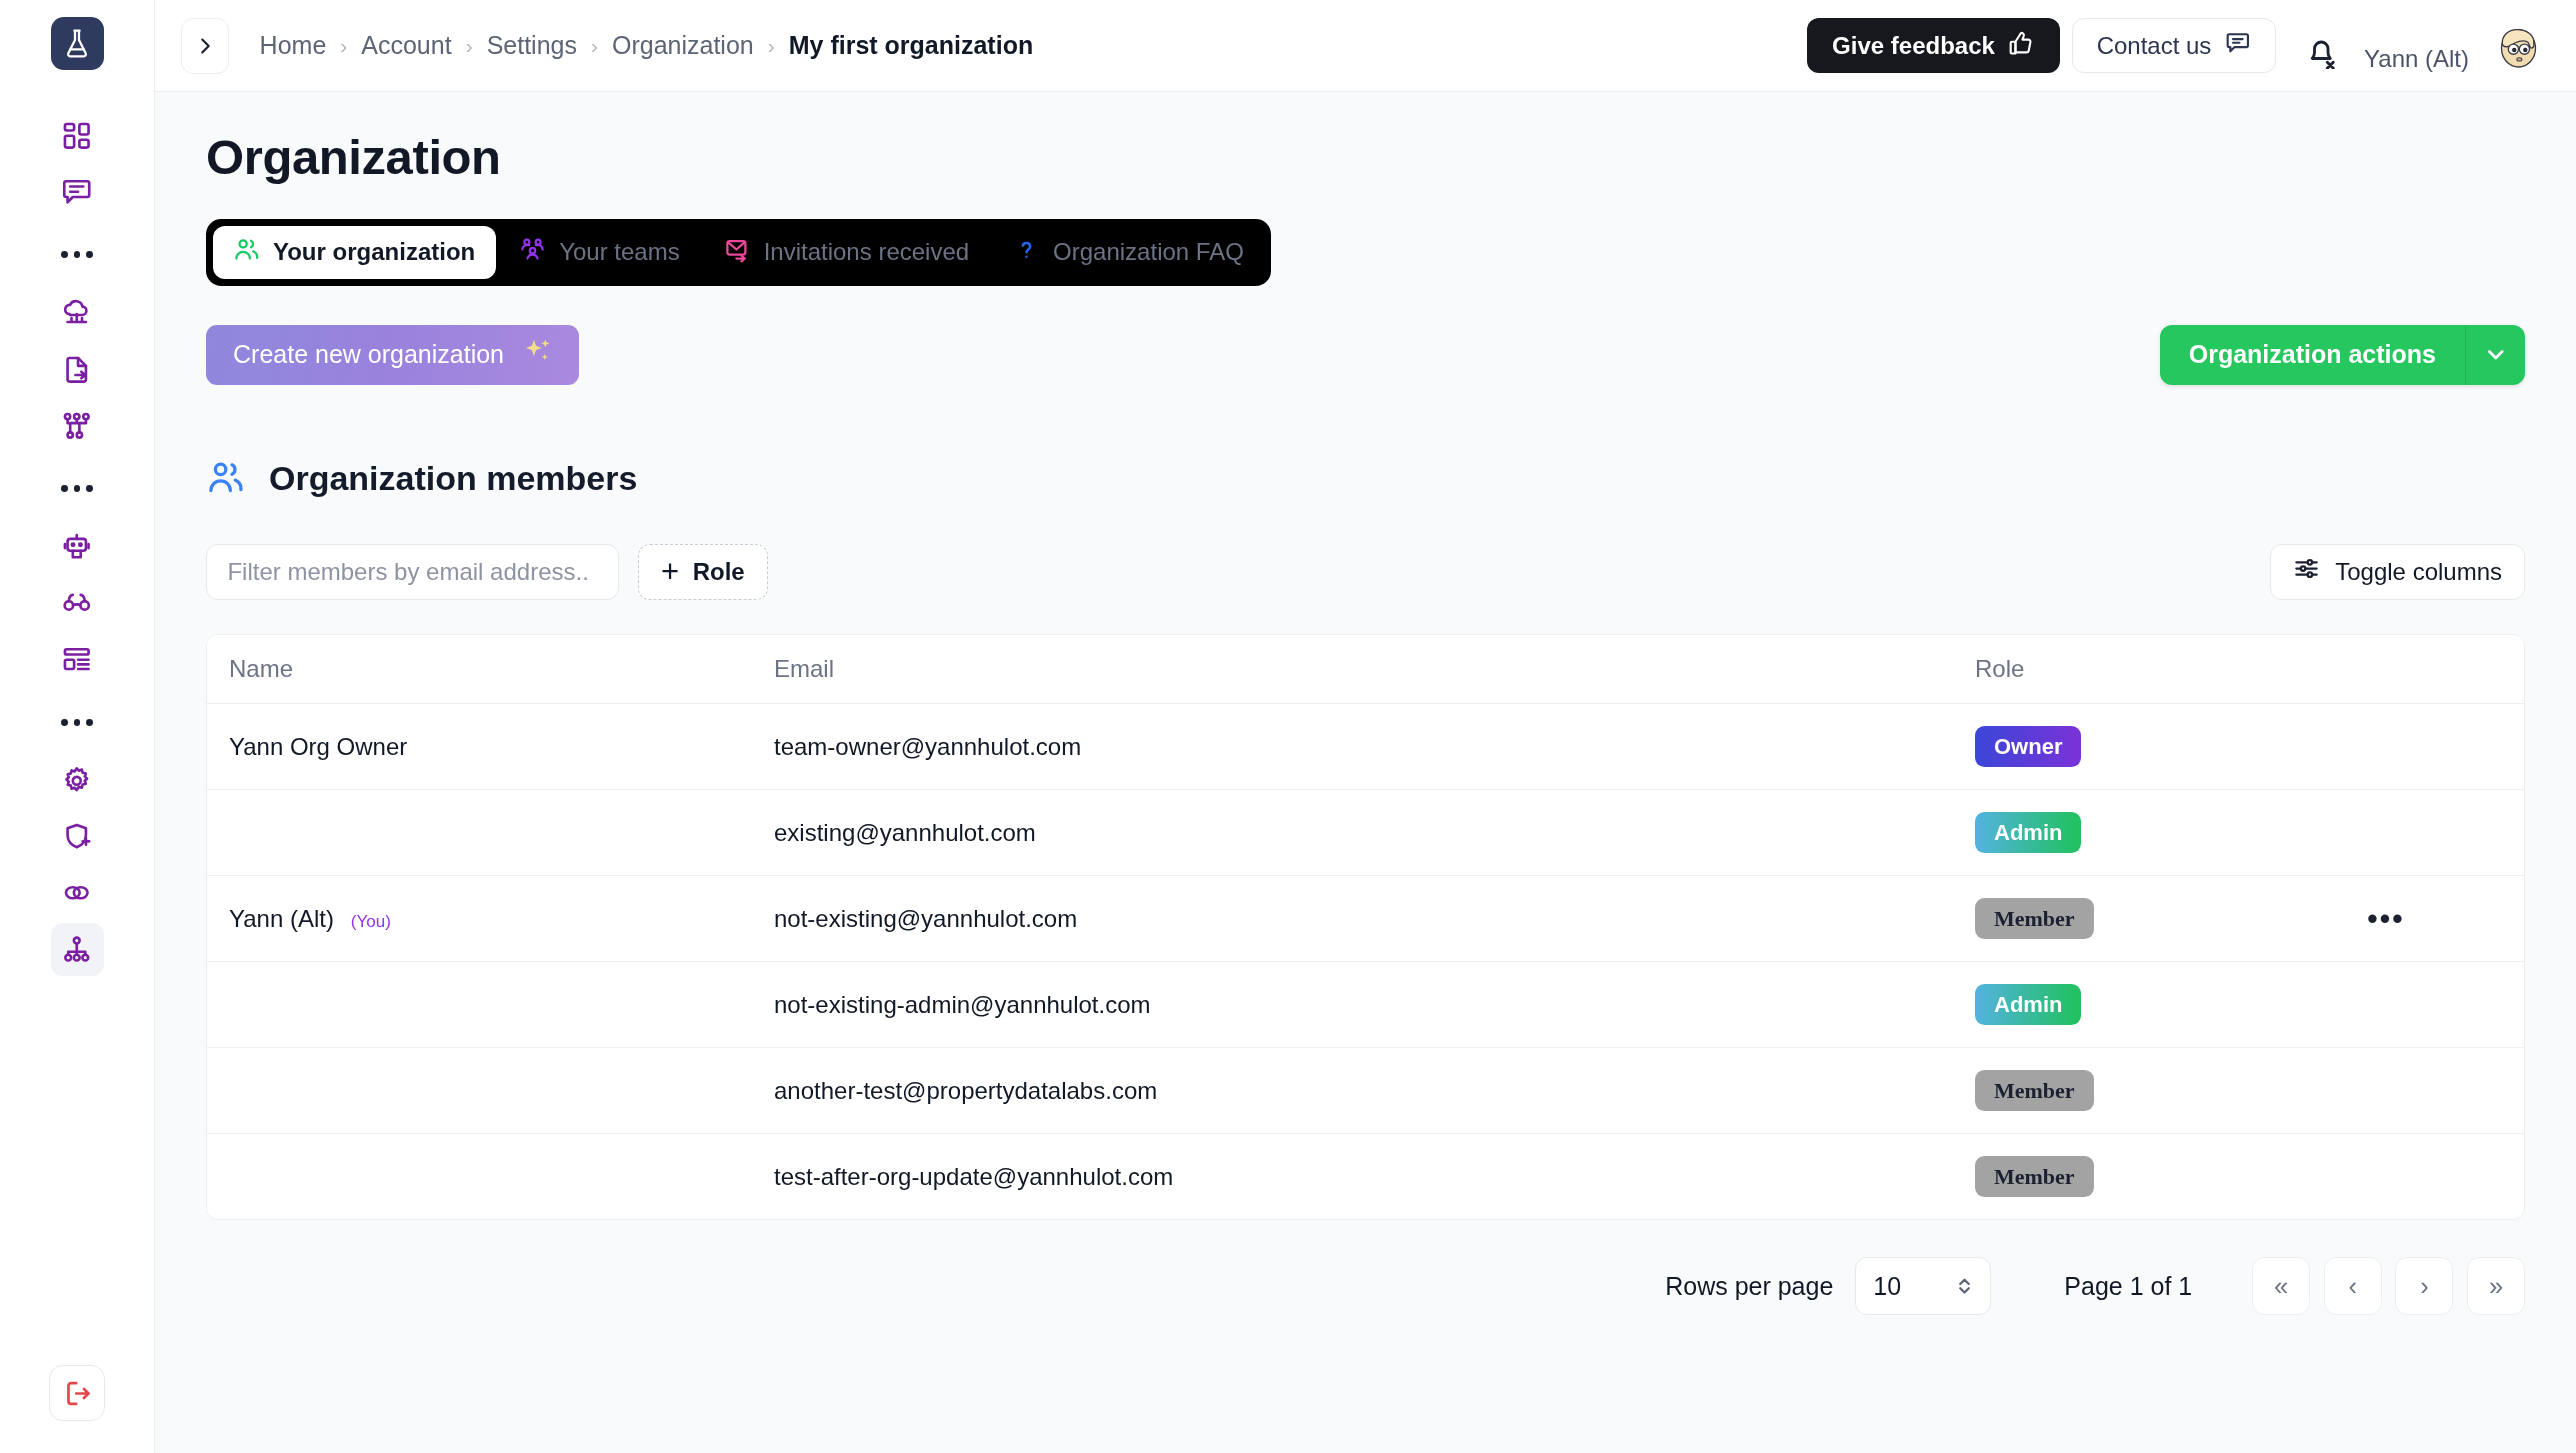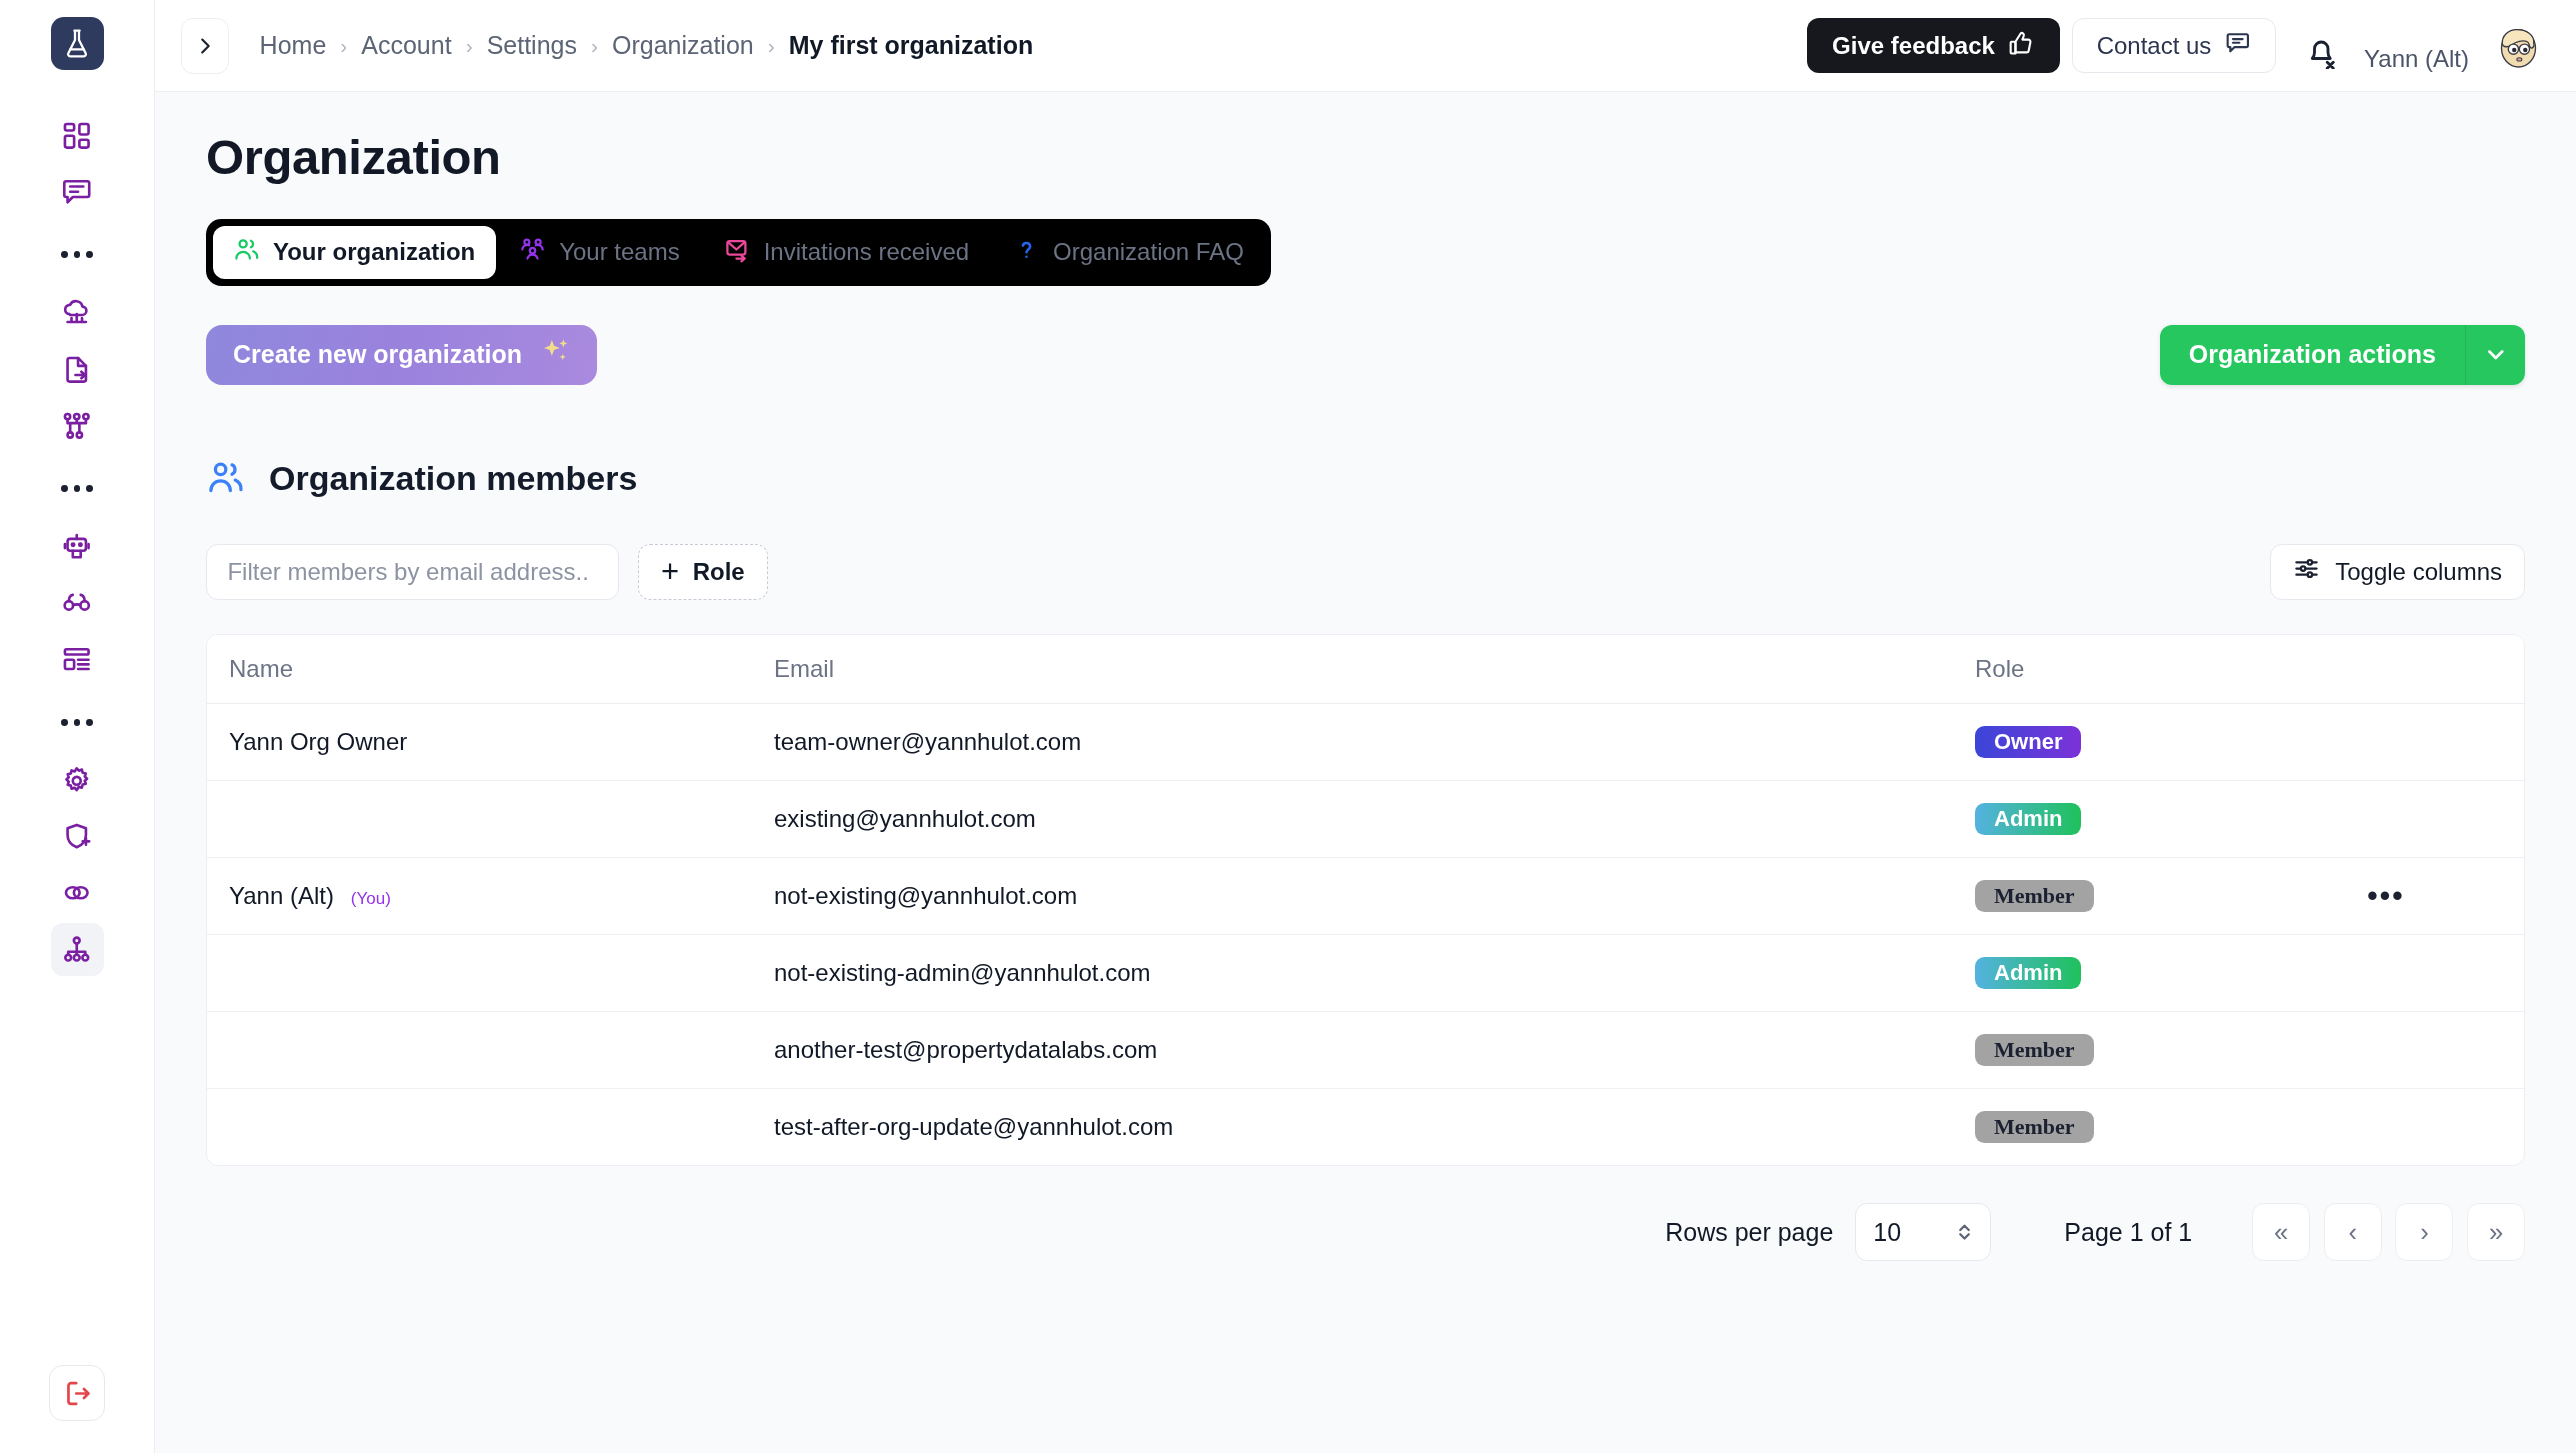--- a/index.html
+++ b/index.html
@@ -110,23 +110,23 @@
     display: flex; align-items: center; gap: 12.8px;
     height: 53px; padding: 0 20.4px; border-radius: 12px;
     font-size: 24px; color: #6b7385; white-space: nowrap;
   }
   .tab.active { background: #ffffff; color: #111826; font-weight: 700; box-shadow: 0 0.9px 3.4px rgba(0,0,0,.10); }
   .tab svg { width: 27px; height: 27px; flex: 0 0 auto; }
 
   
   .action-row { margin-top: 39px; display: flex; align-items: center; justify-content: space-between; }
   .btn-create {
-    height: 60px; padding: 0 27px; border: none; border-radius: 16px;
+    height: 60px; padding: 0 27px; border: none; border-radius: 11px;
     background: linear-gradient(100deg, #8f88dd 0%, #9a82dd 50%, #a98ade 100%);
-    color: #fff; font-size: 25px; font-weight: 700;
+    color: #fff; font-size: 25px; font-weight: 400;
     display: flex; align-items: center; gap: 19px;
     font-family: "Liberation Sans", sans-serif;
   }
   .btn-create svg { width: 29px; height: 29px; }
   .split {
     display: flex; align-items: stretch; border-radius: 12px; overflow: hidden;
     box-shadow: 0 1.7px 4.3px rgba(0,0,0,.10);
   }
   .split-main {
     background: #27c760; color: #fff; border: none;
@@ -180,21 +180,21 @@
     padding: 20.4px 0 20.4px 22px; background: #fff;
     border-bottom: 1.7px solid #eceef2;
   }
   tbody td { padding: 22px 0 22px 22px; font-size: 24px; color: #111826; border-bottom: 1.7px solid #eff0f3; }
   tbody tr:last-child td { border-bottom: none; }
   .col-name { width: 545px; }
   .col-email { width: 1201px; }
   .col-role { width: 392px; }
   .col-act { width: auto; }
   .you { color: #9333ea; font-size: 17px; margin-left: 10.2px; }
-  .badge { display: inline-flex; align-items:center; justify-content:center; height: 32px; padding: 0 19px; border-radius: 9.4px; font-size: 22px; font-weight: 700; }
+  .badge { display: inline-flex; align-items:center; justify-content:center; height: 41px; padding: 0 19px; border-radius: 9.4px; font-size: 22px; font-weight: 700; }
   .badge-owner { background: linear-gradient(90deg,#3b46d8 0%, #7b32d8 100%); color: #fff; }
   .badge-admin { background: linear-gradient(90deg,#54b2e0 0%, #1fc15c 100%); color: #fff; }
   .badge-member { background: #a3a3a3; color: #1b2130; font-family: Liberation Serif, serif; }
   .row-menu { font-size: 31px; color: #1b2130; letter-spacing: 1.7px; line-height: 1; }
 
   
   .pagination { margin-top: 37px; display: flex; align-items: center; justify-content: flex-end; gap: 0; }
   .rpp-label { font-size: 25px; color: #111826; margin-right: 22px; }
   .rpp-select {
     width: 136px; height: 58px; border: 1.7px solid #e6e8ee; border-radius: 12px; background: #fff;

